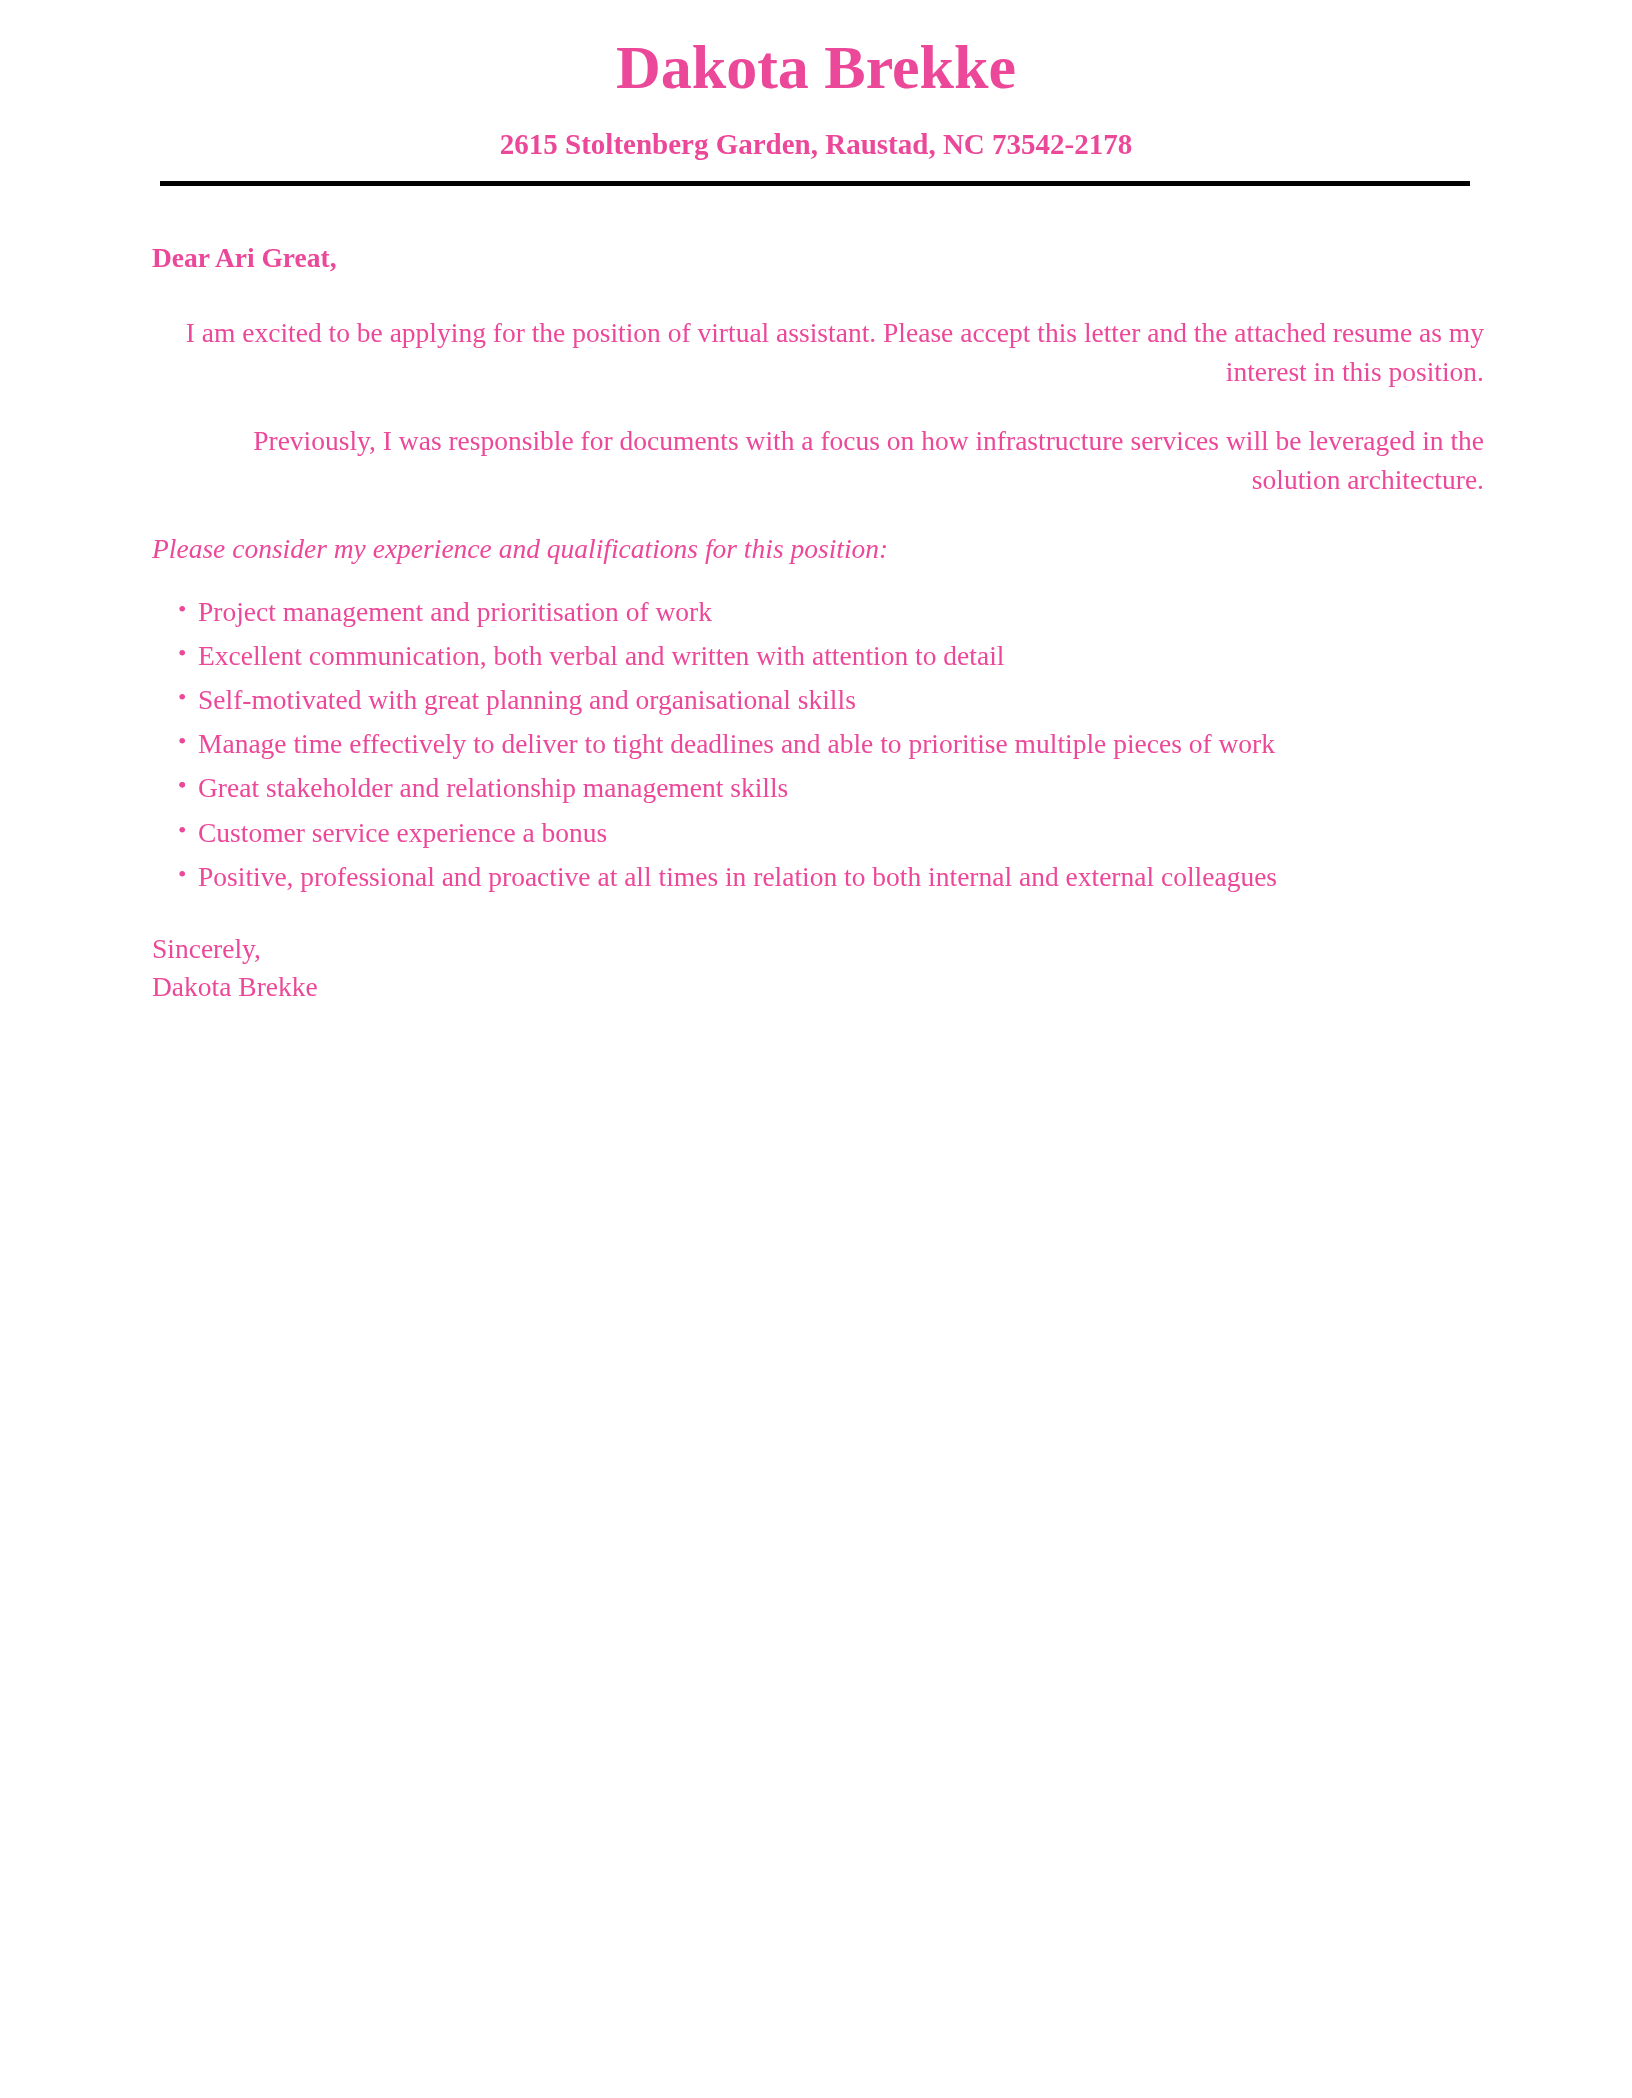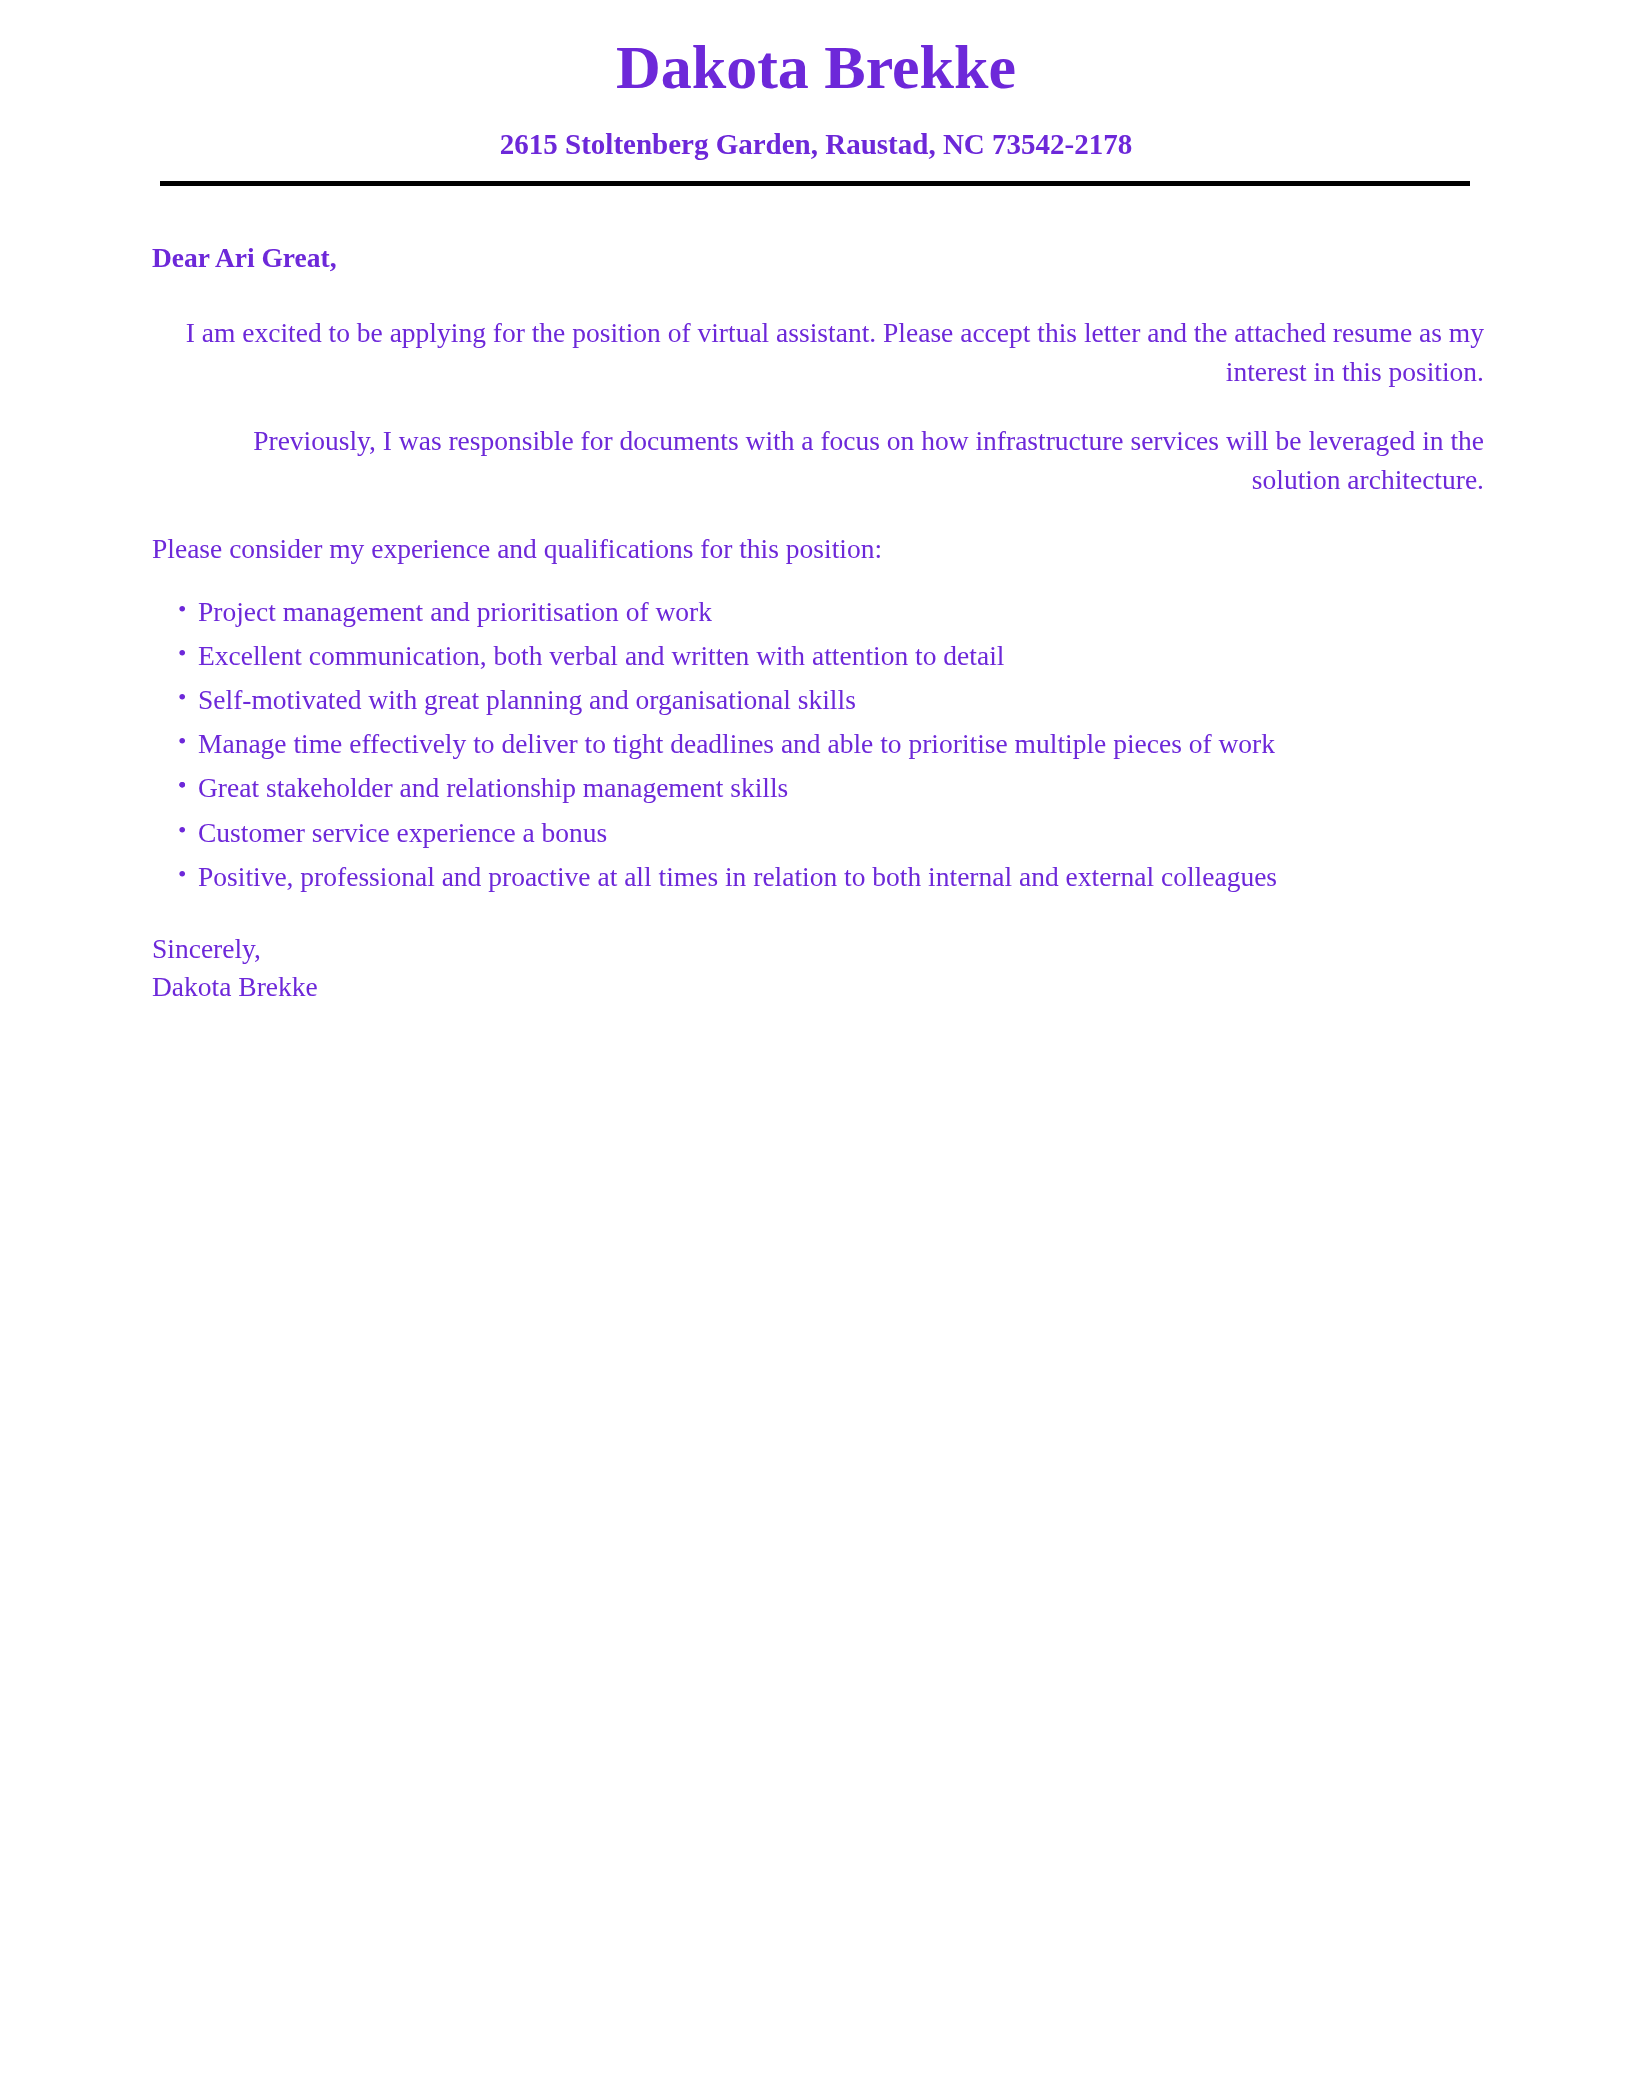--- a/index.html
+++ b/index.html
@@ -8,21 +8,21 @@
     background: #ffffff;
   }
   .page {
     position: relative;
     width: 1632px;
     height: 2098px;
     background: #ffffff;
     margin: 0 auto;
     overflow: hidden;
     font-family: "Liberation Serif", "DejaVu Serif", serif;
-    color: #6d28d9;
+    color: #ec4899;
     box-sizing: border-box;
   }
 
   
   .letter-header {
     padding-top: 36px;
     text-align: center;
   }
   .sender-name {
     font-size: 62px;
@@ -60,20 +60,21 @@
   .salutation {
     font-weight: bold;
     margin: 0 0 36px 0;
   }
   .body-paragraph {
     margin: 0 0 30px 16px;
     text-align: right;
   }
   .qualifications-intro {
     margin: 0 0 24px 0;
+    font-style: italic;
   }
   .qualifications-list {
     list-style: none;
     margin: 0 0 34px 0;
     padding: 0;
   }
   .qualification-item {
     position: relative;
     padding-left: 46px;
     margin: 0 0 5px 0;

